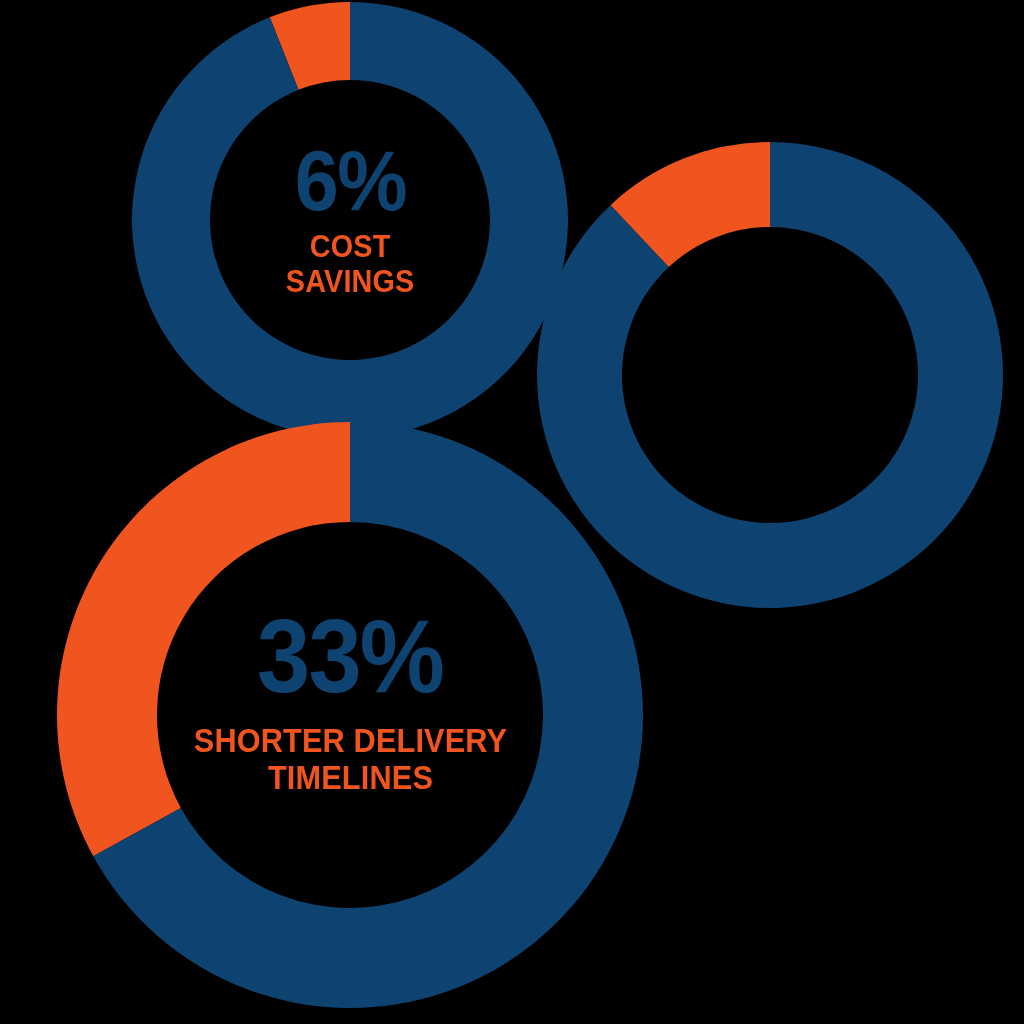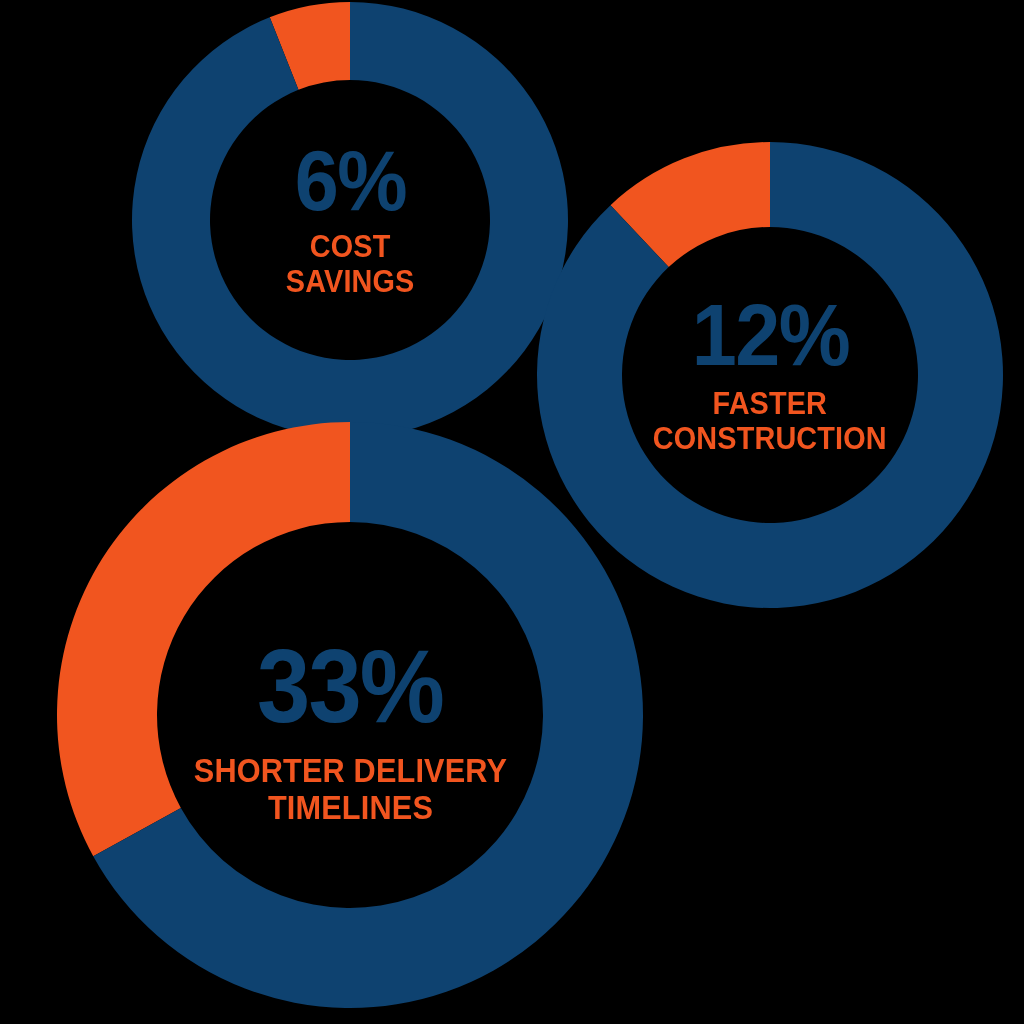--- a/index.html
+++ b/index.html
@@ -61,21 +61,21 @@
   
   #donut-faster-construction { left: 537px; top: 142px; }
   #center-faster-construction {
     left: 537px; top: 142px; width: 466px; height: 466px;
   }
   #center-faster-construction .pct { font-size: 88px; margin-bottom: 10px; }
   #center-faster-construction .caption { font-size: 31px; }
   
   #donut-shorter-delivery { left: 57px; top: 422px; }
   #center-shorter-delivery {
-    left: 57px; top: 439px; width: 586px; height: 586px; gap: 6px;
+    left: 57px; top: 409px; width: 586px; height: 586px; gap: 6px;
   }
   #center-shorter-delivery .pct { font-size: 104px; margin-bottom: 12px; }
   #center-shorter-delivery .caption { font-size: 33px; }
 </style>
 </head>
 <body style="background: rgb(0, 0, 0);">
 
 <div id="infographic" style="background: rgb(0, 0, 0);">
 
   <div class="donut" id="donut-cost-savings">
@@ -91,27 +91,20 @@
       <div>SAVINGS</div>
     </div>
   </div>
 
   <div class="donut" id="donut-faster-construction">
     <svg id="svg-faster-construction" width="466" height="466" viewBox="0 0 466 466">
         <path d="M 233.00000000000003 0 A 233 233 0 0 0 73.50052431861562 63.15030981081105 L 131.6870283225541 125.11264314163105 A 148 148 0 0 1 233 85 Z" fill="#F1551F"></path>
         <path d="M 73.50052431861562 63.15030981081105 A 233 233 0 1 0 233.00000000000009 0 L 233.00000000000006 85 A 148 148 0 1 1 131.6870283225541 125.11264314163105 Z" fill="#0E4270"></path>
       </svg>
   </div>
-  <div class="donut-center" id="center-faster-construction">
-    <div class="pct" style="color: rgb(14, 66, 112);">12%</div>
-    <div class="caption" style="color: rgb(241, 85, 31);">
-      <div>FASTER</div>
-      <div>CONSTRUCTION</div>
-    </div>
-  </div>
 
   <div class="donut" id="donut-shorter-delivery">
     <svg id="svg-shorter-delivery" width="586" height="586" viewBox="0 0 586 586">
         <path d="M 293 0 A 293 293 0 0 0 36.24214274714802 434.1538265118026 L 123.87281075153436 385.9784591016311 A 193 193 0 0 1 293 100 Z" fill="#F1551F"></path>
         <path d="M 36.24214274714802 434.1538265118026 A 293 293 0 1 0 293.0000000000001 0 L 293.00000000000006 100 A 193 193 0 1 1 123.87281075153436 385.9784591016311 Z" fill="#0E4270"></path>
       </svg>
   </div>
   <div class="donut-center" id="center-shorter-delivery">
     <div class="pct" style="color: rgb(14, 66, 112);">33%</div>
     <div class="caption" style="color: rgb(241, 85, 31);">

